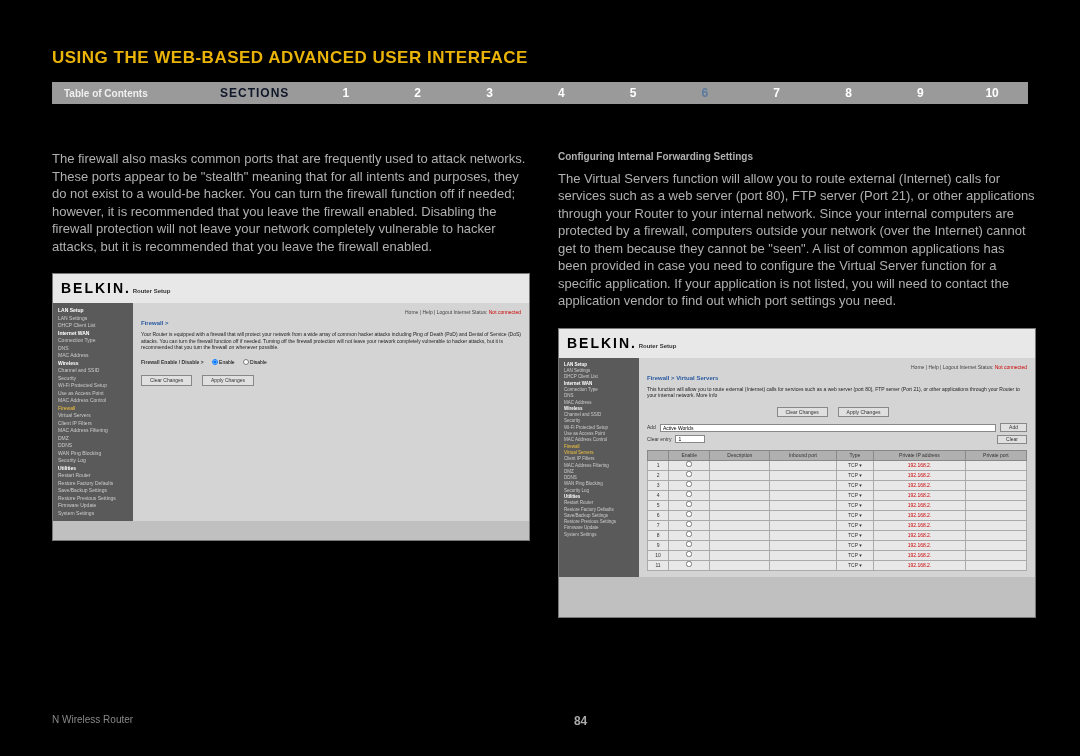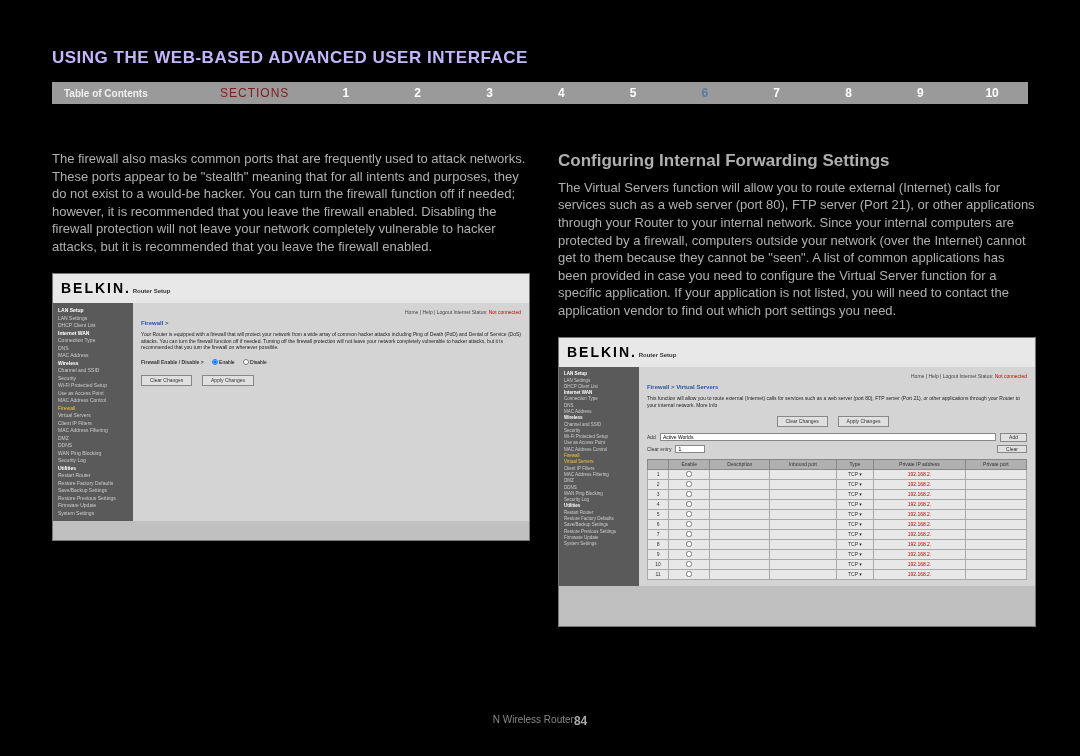--- a/index.html
+++ b/index.html
@@ -8,21 +8,21 @@
     height: 756px;
     background: #000;
     font-family: Arial, Helvetica, sans-serif;
     position: relative;
     overflow: hidden;
   }
   .page-title {
     position: absolute;
     top: 48px;
     left: 52px;
-    color: #c4b5fd;
+    color: #eab308;
     font-size: 17px;
     font-weight: bold;
     letter-spacing: 0.5px;
   }
   .nav-bar {
     position: absolute;
     top: 82px;
     left: 52px;
     right: 52px;
     height: 22px;
@@ -32,22 +32,22 @@
     font-size: 11px;
   }
   .nav-toc {
     color: #f0f0f0;
     font-weight: bold;
     padding-left: 12px;
     width: 168px;
     font-size: 10px;
   }
   .nav-sections {
-    color: #7f1d1d;
-    font-weight: normal;
+    color: #0f172a;
+    font-weight: bold;
     letter-spacing: 1px;
     width: 90px;
     font-size: 12px;
   }
   .nav-num {
     flex: 1;
     text-align: center;
     color: #fff;
     font-weight: bold;
     font-size: 12px;
@@ -62,21 +62,21 @@
     gap: 28px;
   }
   .col {
     flex: 1;
     color: #b0b0b0;
     font-size: 13px;
     line-height: 1.35;
   }
   .col p { margin-bottom: 14px; }
   .col h4 {
-    font-size: 17px;
+    font-size: 10px;
     font-weight: bold;
     margin-bottom: 6px;
     color: #b0b0b0;
   }
   .screenshot {
     background: #c0c0c0;
     border: 1px solid #777;
     width: 100%;
     font-size: 6px;
     color: #333;
@@ -198,21 +198,21 @@
     font-size: 5px;
   }
   .footer {
     position: absolute;
     bottom: 28px;
     left: 52px;
     right: 52px;
     color: #888;
     font-size: 10px;
     display: flex;
-    justify-content: center;
+    justify-content: space-between;
   }
   .footer .pg {
     font-weight: bold;
     color: #aaa;
     font-size: 12px;
   }
   .ss-radrow { margin: 6px 0 10px 0; display: flex; align-items: center; gap: 8px;}
   .ss-radlabel { font-size: 5px; font-weight: bold;}
   .ss-btn-row { margin-top: 4px; }
   .s1 { height: 268px; }

